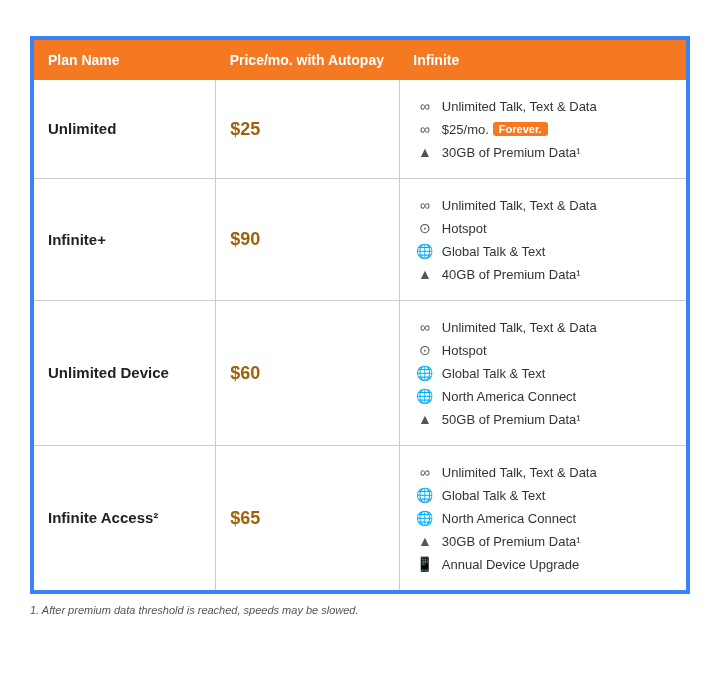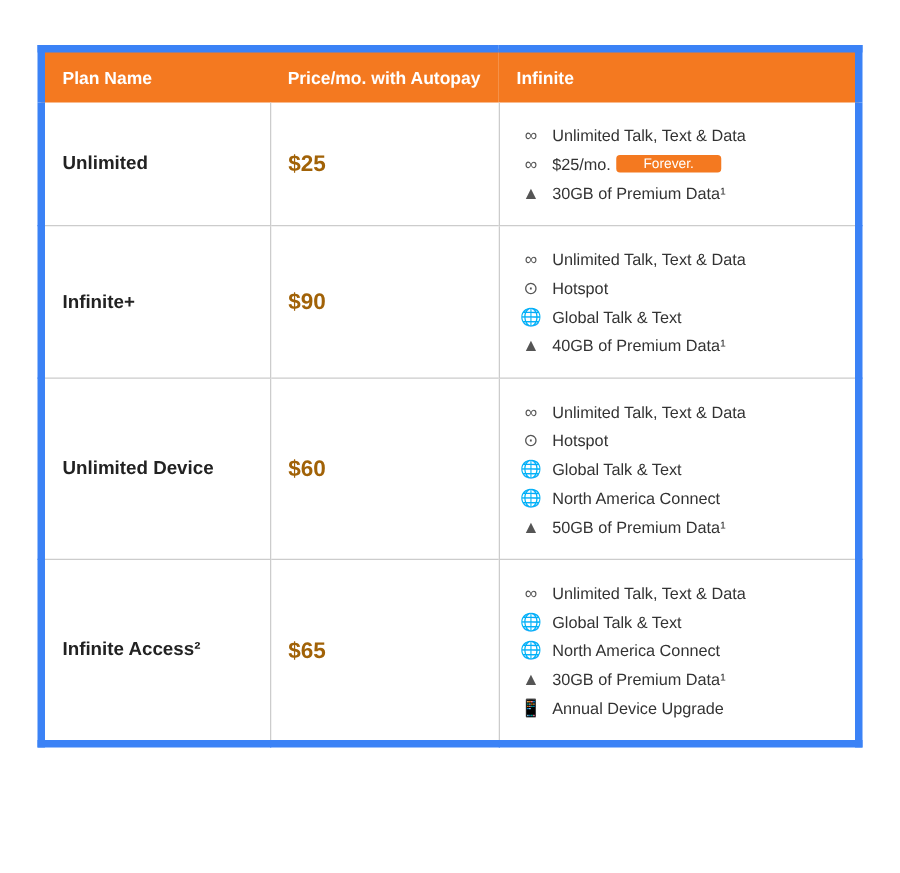--- a/index.html
+++ b/index.html
@@ -36,21 +36,21 @@
     }
     .logo-mobile {
       font-size: 11px;
       color: #333;
       letter-spacing: 1px;
       text-transform: lowercase;
     }
     table {
       width: 100%;
       border-collapse: collapse;
-      border: 6px solid #3b82f6;
+      border: 4px solid #3b82f6;
     }
     thead th {
       background: #f47920;
       color: #fff;
       font-size: 14px;
       font-weight: bold;
       padding: 12px 14px;
       text-align: left;
     }
     tbody tr {
@@ -98,23 +98,24 @@
       min-width: 22px;
       margin-right: 6px;
       text-align: center;
       font-size: 14px;
       color: #555;
     }
     .tag-forever {
       background: #f47920;
       color: #fff;
       font-size: 11px;
-      padding: 1px 22px;
+      padding: 1px 6px;
       border-radius: 3px;
       margin-left: 4px;
+      font-weight: bold;
     }
     .footnotes {
       margin-top: 10px;
       font-size: 11px;
       color: #555;
       font-style: italic;
     }
     .footnotes p {
       margin-bottom: 2px;
     }
@@ -188,13 +189,14 @@
             <li><span class="feat-icon">🌐</span>North America Connect</li>
             <li><span class="feat-icon">▲</span>30GB of Premium Data¹</li>
             <li><span class="feat-icon">📱</span>Annual Device Upgrade</li>
           </ul>
         </td>
       </tr>
     </tbody>
 </table>
 
 <div class="footnotes" id="footnotes-container">
+    <p>1. After premium data threshold is reached, speeds may be slowed.</p>
   </div>
 
 </body></html>

